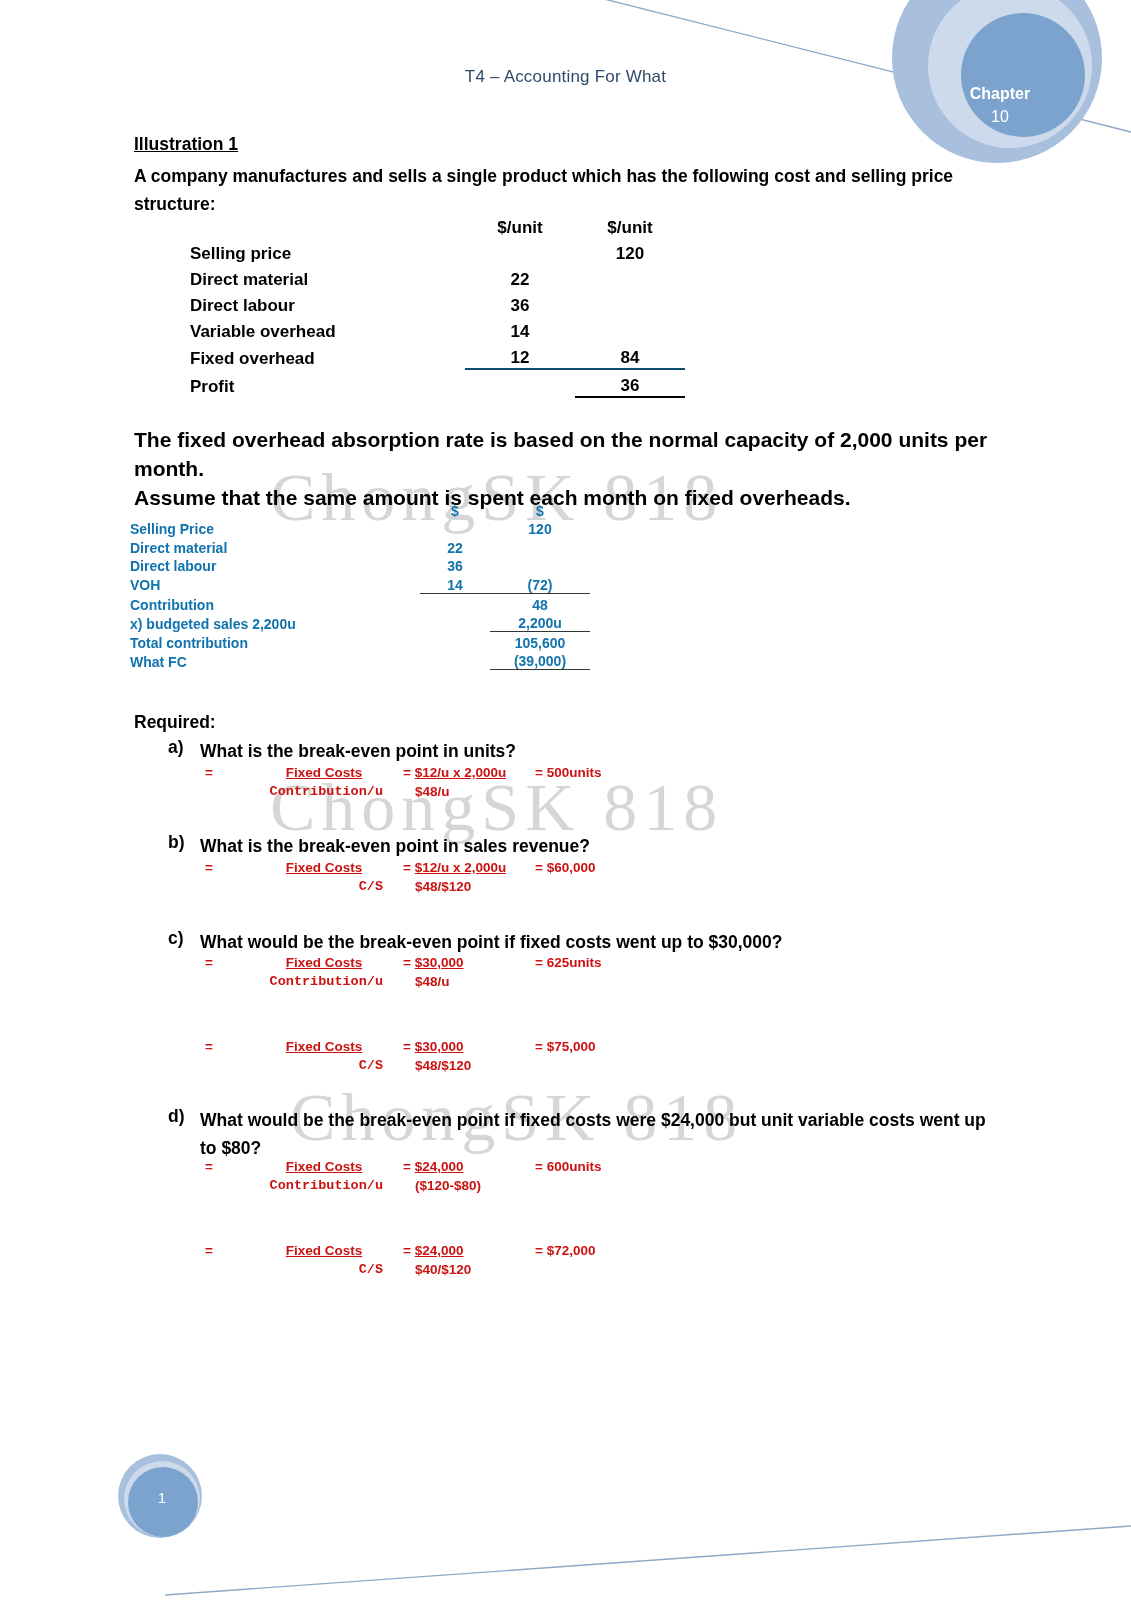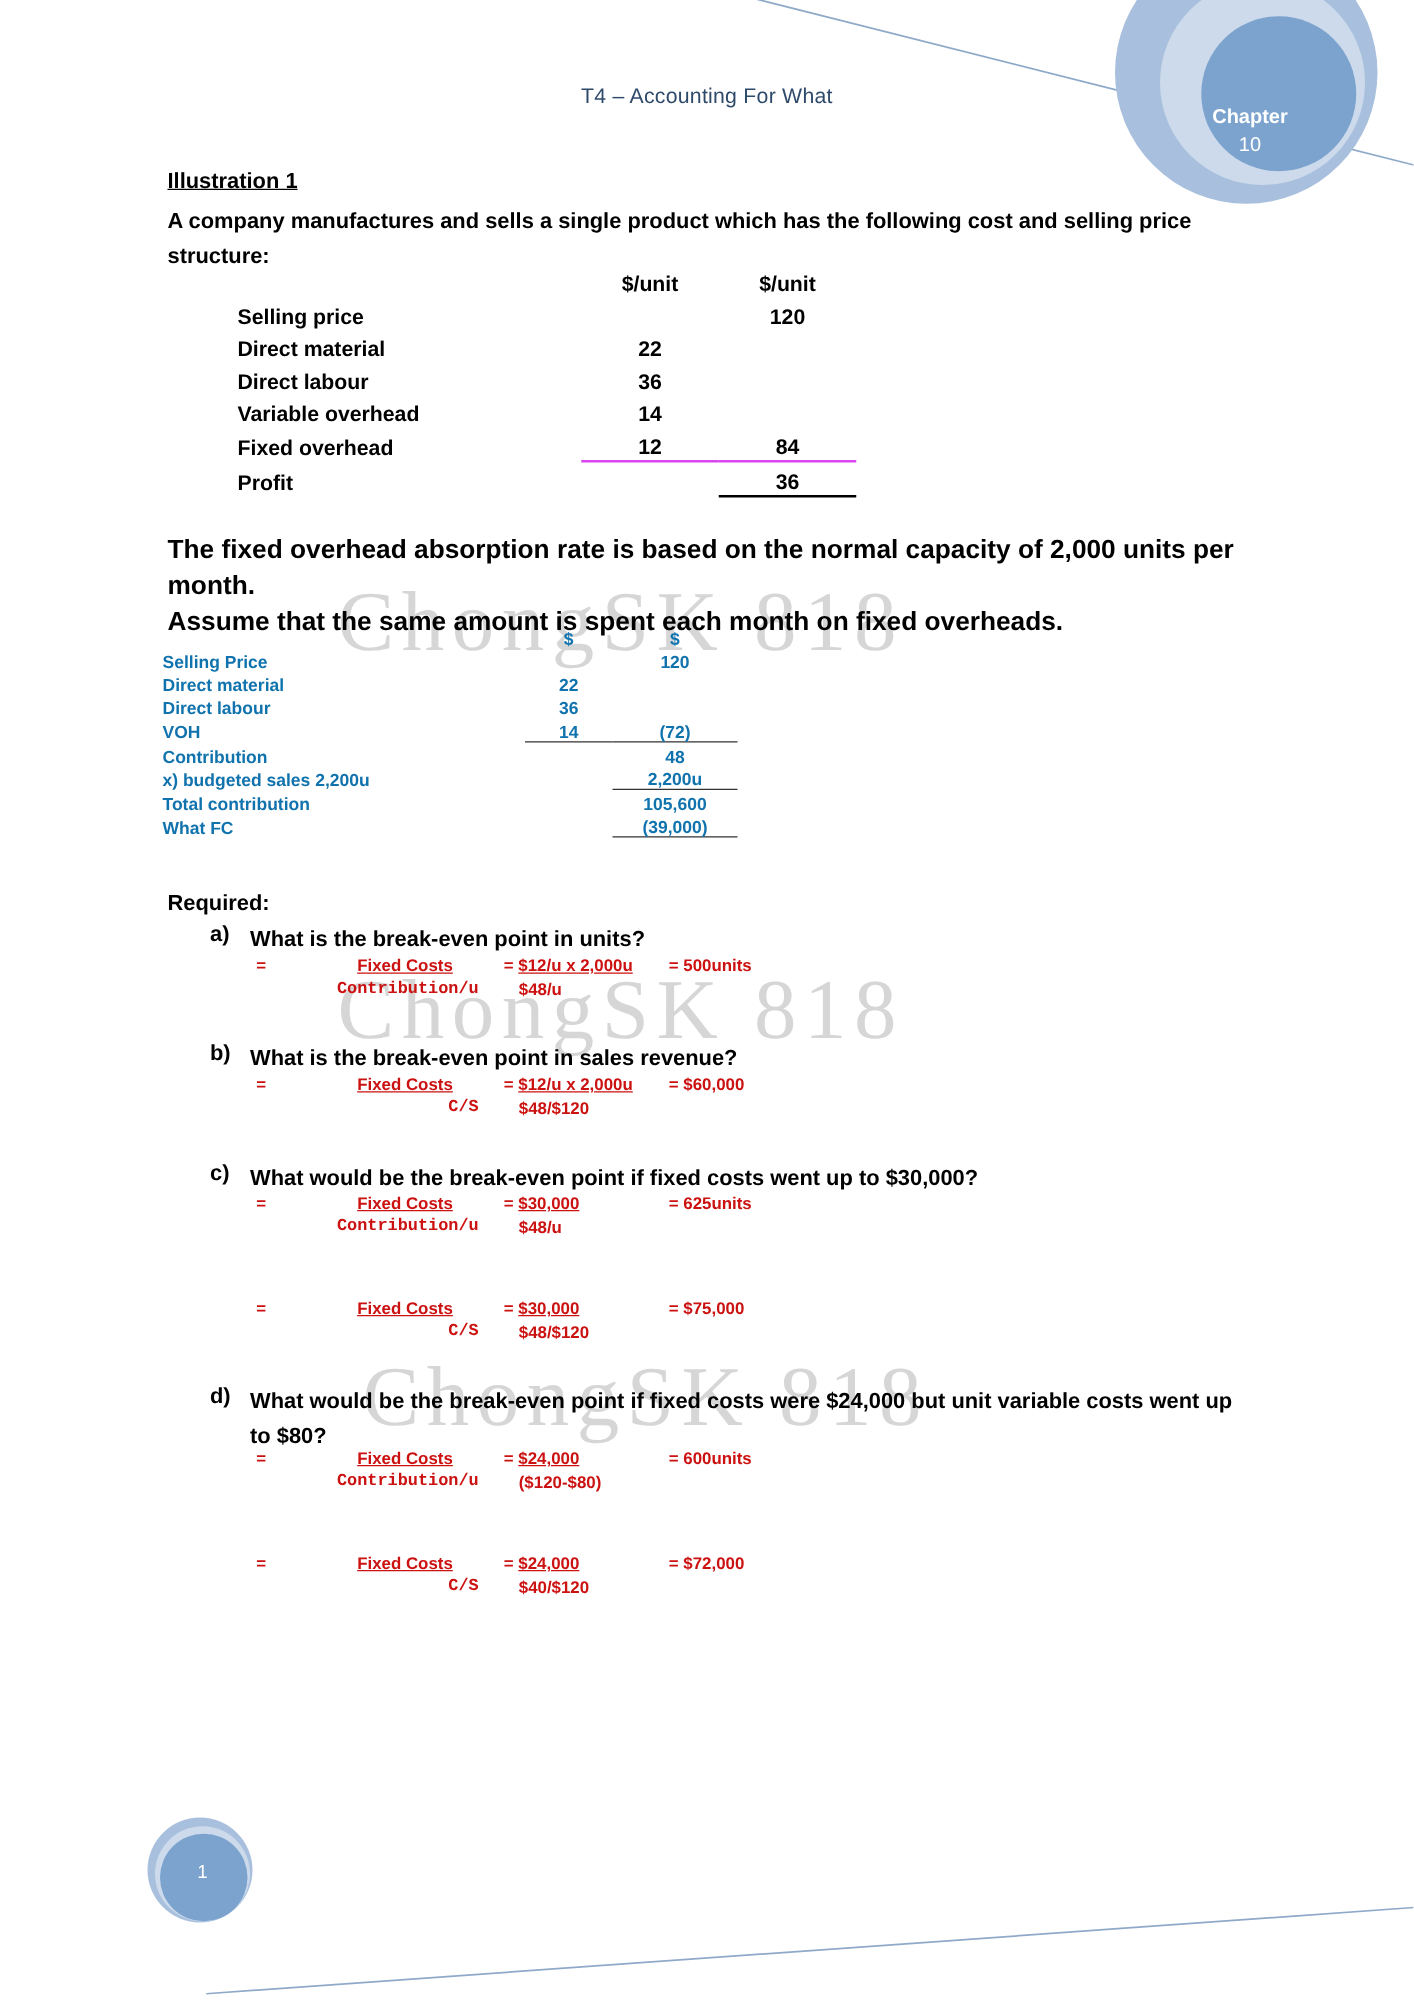--- a/index.html
+++ b/index.html
@@ -130,21 +130,21 @@
     font-family: "Liberation Sans", sans-serif;
     font-weight: bold;
     font-size: 17px;
     color: #000;
     border-collapse: collapse;
   }
   .cost-table td { padding: 0; height: 26px; vertical-align: bottom; }
   .ct-label { width: 275px; text-align: left; }
   .ct-c1 { width: 110px; text-align: center; }
   .ct-c2 { width: 110px; text-align: center; }
-  .rule-both  { border-bottom: 2px solid #d946ef; }
+  .rule-both  { border-bottom: 2px solid #0c4a6e; }
   .rule-c2    { border-bottom: 2px solid #000; }
 
   
   .blue-table {
     position: absolute;
     left: 130px;
     top: 500px;
     font-family: "Liberation Sans", sans-serif;
     font-weight: bold;
     font-size: 14px;

